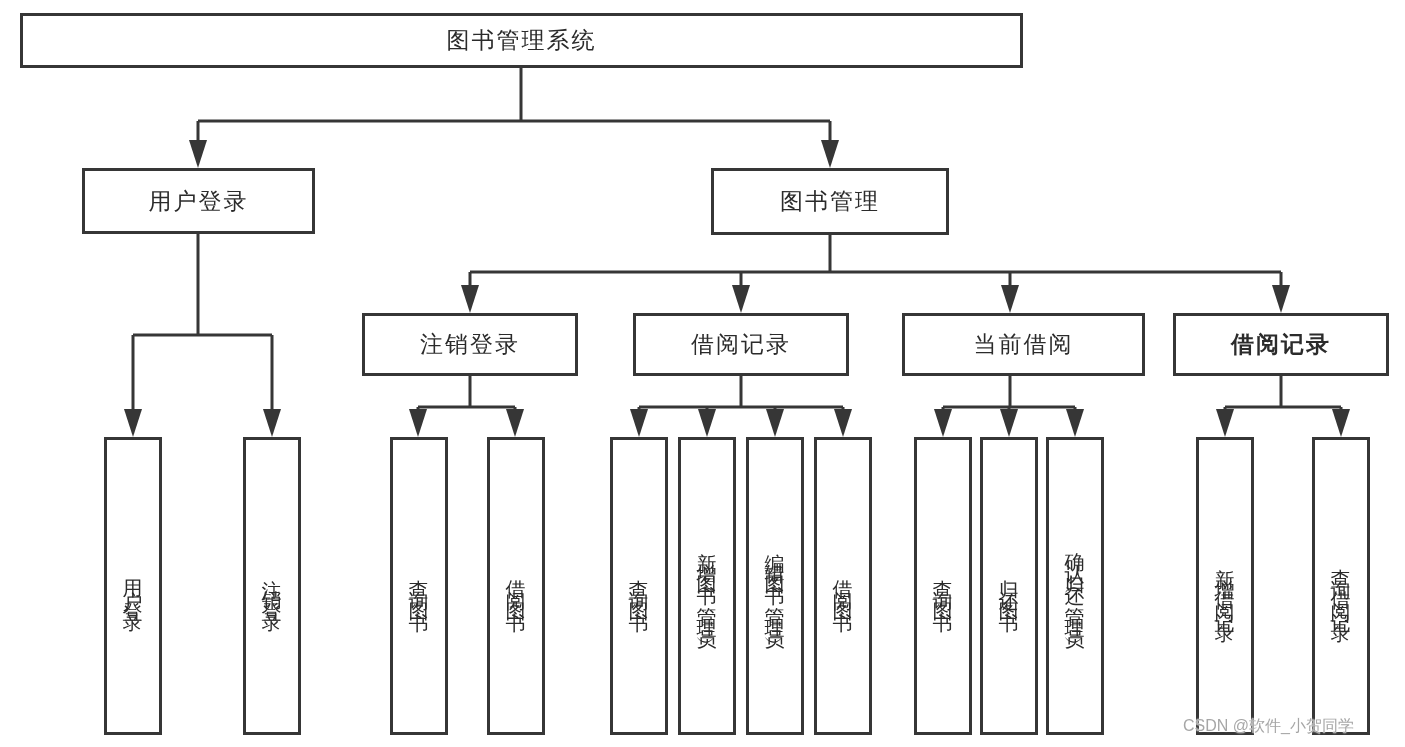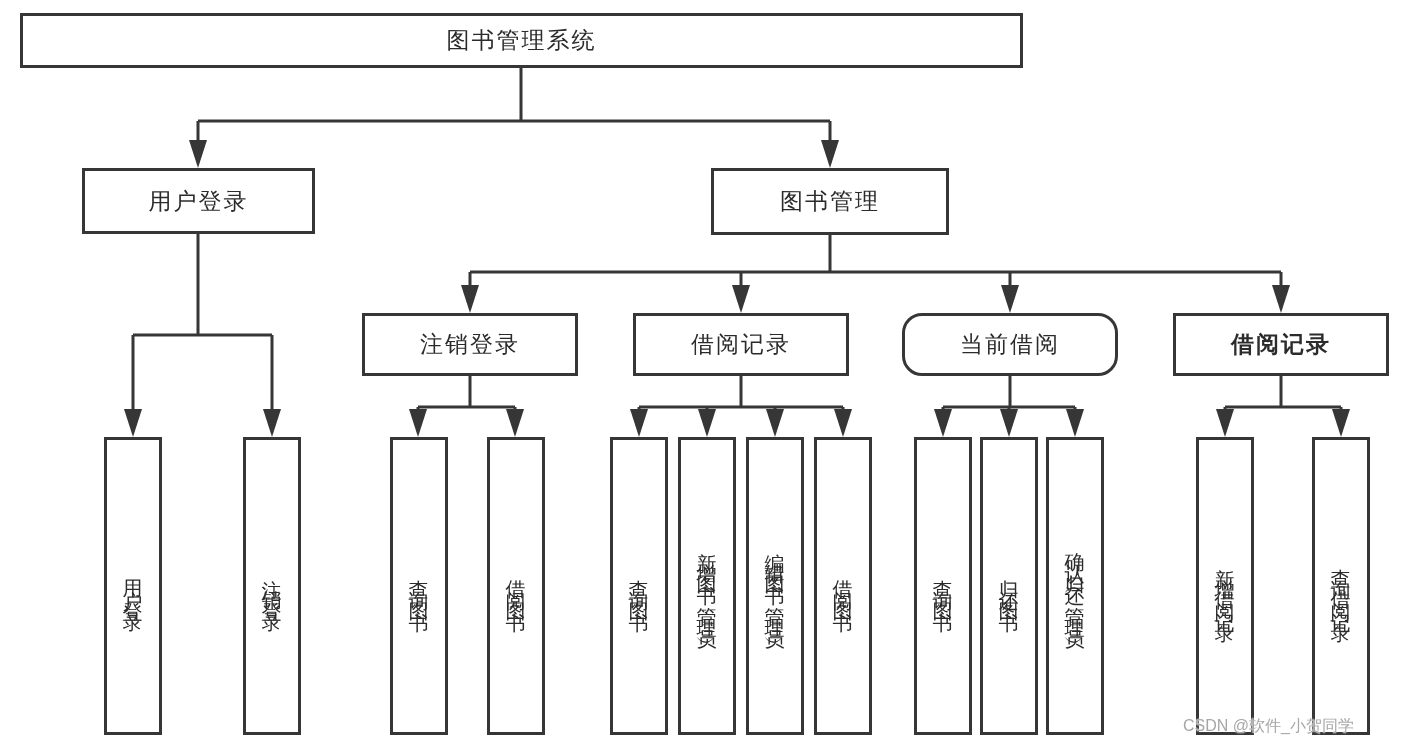--- a/index.html
+++ b/index.html
@@ -97,21 +97,21 @@
   <div class="node hbox" style="left:711px;top:168px;width:238px;height:67px;">
     <span>图书管理</span>
   </div>
 
   <div class="node hbox" style="left:362px;top:313px;width:216px;height:63px;">
     <span>注销登录</span>
   </div>
   <div class="node hbox" style="left:633px;top:313px;width:216px;height:63px;">
     <span>借阅记录</span>
   </div>
-  <div class="node hbox" style="left:902px;top:313px;width:216px;height:63px;border-radius:20px;">
+  <div class="node hbox" style="left:902px;top:313px;width:243px;height:63px;">
     <span>当前借阅</span>
   </div>
   <div class="node hbox" style="left:1173px;top:313px;width:216px;height:63px;font-weight:bold;">
     <span>借阅记录</span>
   </div>
 
   <div class="node vbox" style="left:104px;top:437px;width:58px;height:298px;">
     <span>用户登录</span>
   </div>
   <div class="node vbox" style="left:243px;top:437px;width:58px;height:298px;">

